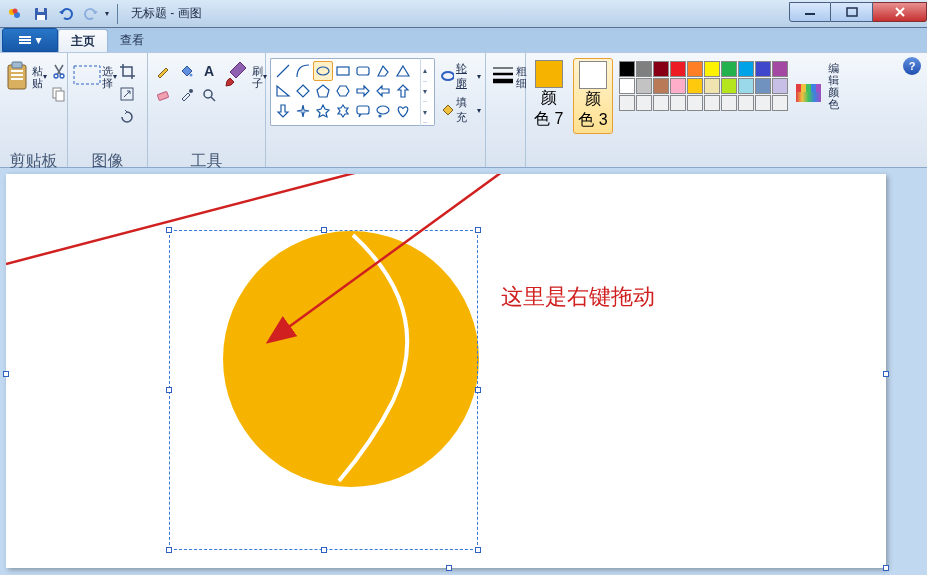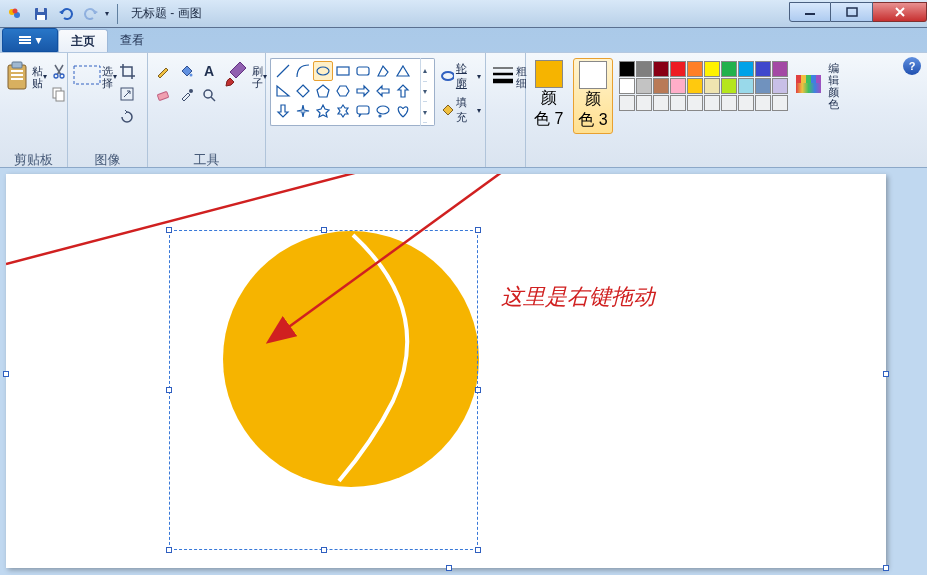--- a/index.html
+++ b/index.html
@@ -22,21 +22,21 @@
 
 .tabstrip { height: 24px; display: flex; align-items: flex-end; padding-left: 0; }
 .file-btn { width: 56px; height: 24px; background: linear-gradient(to bottom, #2876c8, #1858a8); color: #fff; font-size: 12px; display: flex; align-items: center; justify-content: center; border-radius: 3px 3px 0 0; margin-left: 2px; border:1px solid #1050a0; gap:3px;}
 .tab { height: 24px; padding: 0 12px; font-size: 12px; display: flex; align-items: center; color: #203050; }
 .tab.active { background: linear-gradient(to bottom, #f8fafd, #eaf0f8); border: 1px solid #9db8d8; border-bottom: 1px solid #eaf0f8; border-radius: 3px 3px 0 0; margin-bottom: -1px; font-weight: bold; }
 
 
 .ribbon { height: 116px; background: linear-gradient(to bottom, #f4f8fc, #e4ecf6, #dae4f0); border-top: 1px solid #b4c8e0; border-bottom: 1px solid #8ca8c8; display: flex; position: relative; }
 .group { border-right: 1px solid #b0c4da; display: flex; flex-direction: column; padding: 2px 4px 0; }
 .group-content { flex: 1; display: flex; align-items: flex-start; gap: 2px; padding-top: 3px; }
-.group-label { height: 16px; font-size: 13px; color: #465a78; text-align: center; }
+.group-label { height: 16px; font-size: 16px; color: #465a78; text-align: center; }
 .big-btn { display: flex; align-items: center; width: 42px; padding: 2px 0; border-radius: 3px; }
 .big-btn .icon-box { width: 32px; height: 32px; display: flex; align-items: center; justify-content: center; }
 .big-btn .lbl { font-size: 11px; color: #203050; line-height: 12px; text-align: center; padding-top: 2px; }
 .small-btn { width: 22px; height: 22px; display: flex; align-items: center; justify-content: center; border-radius: 2px; }
 .small-col { display: flex; flex-direction: column; gap: 1px; }
 .small-row { display: flex; gap: 1px; }
 .dd-arrow{font-size:8px; color:#203050;}
 
 
 .shapes-gallery { width: 150px; height: 68px; background: #fff; border: 1px solid #9db0ca; border-radius: 2px; display: flex; flex-wrap: wrap; padding:2px; gap:0; align-content:flex-start; overflow:hidden;}
@@ -460,21 +460,21 @@
             <div class="sw" style="background: rgb(238, 240, 242);"></div>
             <div class="sw" style="background: rgb(238, 240, 242);"></div>
             <div class="sw" style="background: rgb(238, 240, 242);"></div>
             <div class="sw" style="background: rgb(238, 240, 242);"></div>
             <div class="sw" style="background: rgb(238, 240, 242);"></div>
             <div class="sw" style="background: rgb(238, 240, 242);"></div>
             <div class="sw" style="background: rgb(238, 240, 242);"></div>
             <div class="sw" style="background: rgb(238, 240, 242);"></div>
           </div>
       </div>
-      <div class="big-btn" style="width:50px;">
+      <div class="big-btn" style="width:50px;align-items:flex-end;">
         <div class="icon-box">
             <svg width="30" height="28" viewBox="0 0 30 28">
               <rect x="2" y="4" width="5" height="8" fill="#e04040"></rect>
               <rect x="7" y="4" width="5" height="8" fill="#f0c040"></rect>
               <rect x="12" y="4" width="5" height="8" fill="#40c060"></rect>
               <rect x="17" y="4" width="5" height="8" fill="#4080e0"></rect>
               <rect x="22" y="4" width="5" height="8" fill="#a050c0"></rect>
               <rect x="2" y="12" width="25" height="10" fill="url(#g)"></rect>
               <defs>
                 <linearGradient id="g">
@@ -524,15 +524,15 @@
     <svg class="arrow-svg" style="left:0;top:0;" width="880" height="400">
       <defs>
           <marker id="ah" markerWidth="12" markerHeight="12" refX="2" refY="5" orient="auto">
             <path d="M0 0 L12 5 L0 10 z" fill="#d02020"></path>
           </marker>
         </defs>
       <line x1="562" y1="-50" x2="280" y2="155" stroke="#d02020" stroke-width="2.5" marker-end="url(#ah)"></line>
       <line x1="0" y1="90" x2="555" y2="-55" stroke="#d02020" stroke-width="2.5"></line>
     </svg>
 
-    <div class="annot-text" style="left:495px;top:108px;font-style:italic;">这里是右键拖动</div>
+    <div class="annot-text" style="left:495px;top:108px;">这里是右键拖动</div>
   </div>
 </div>
 
 </body></html>

